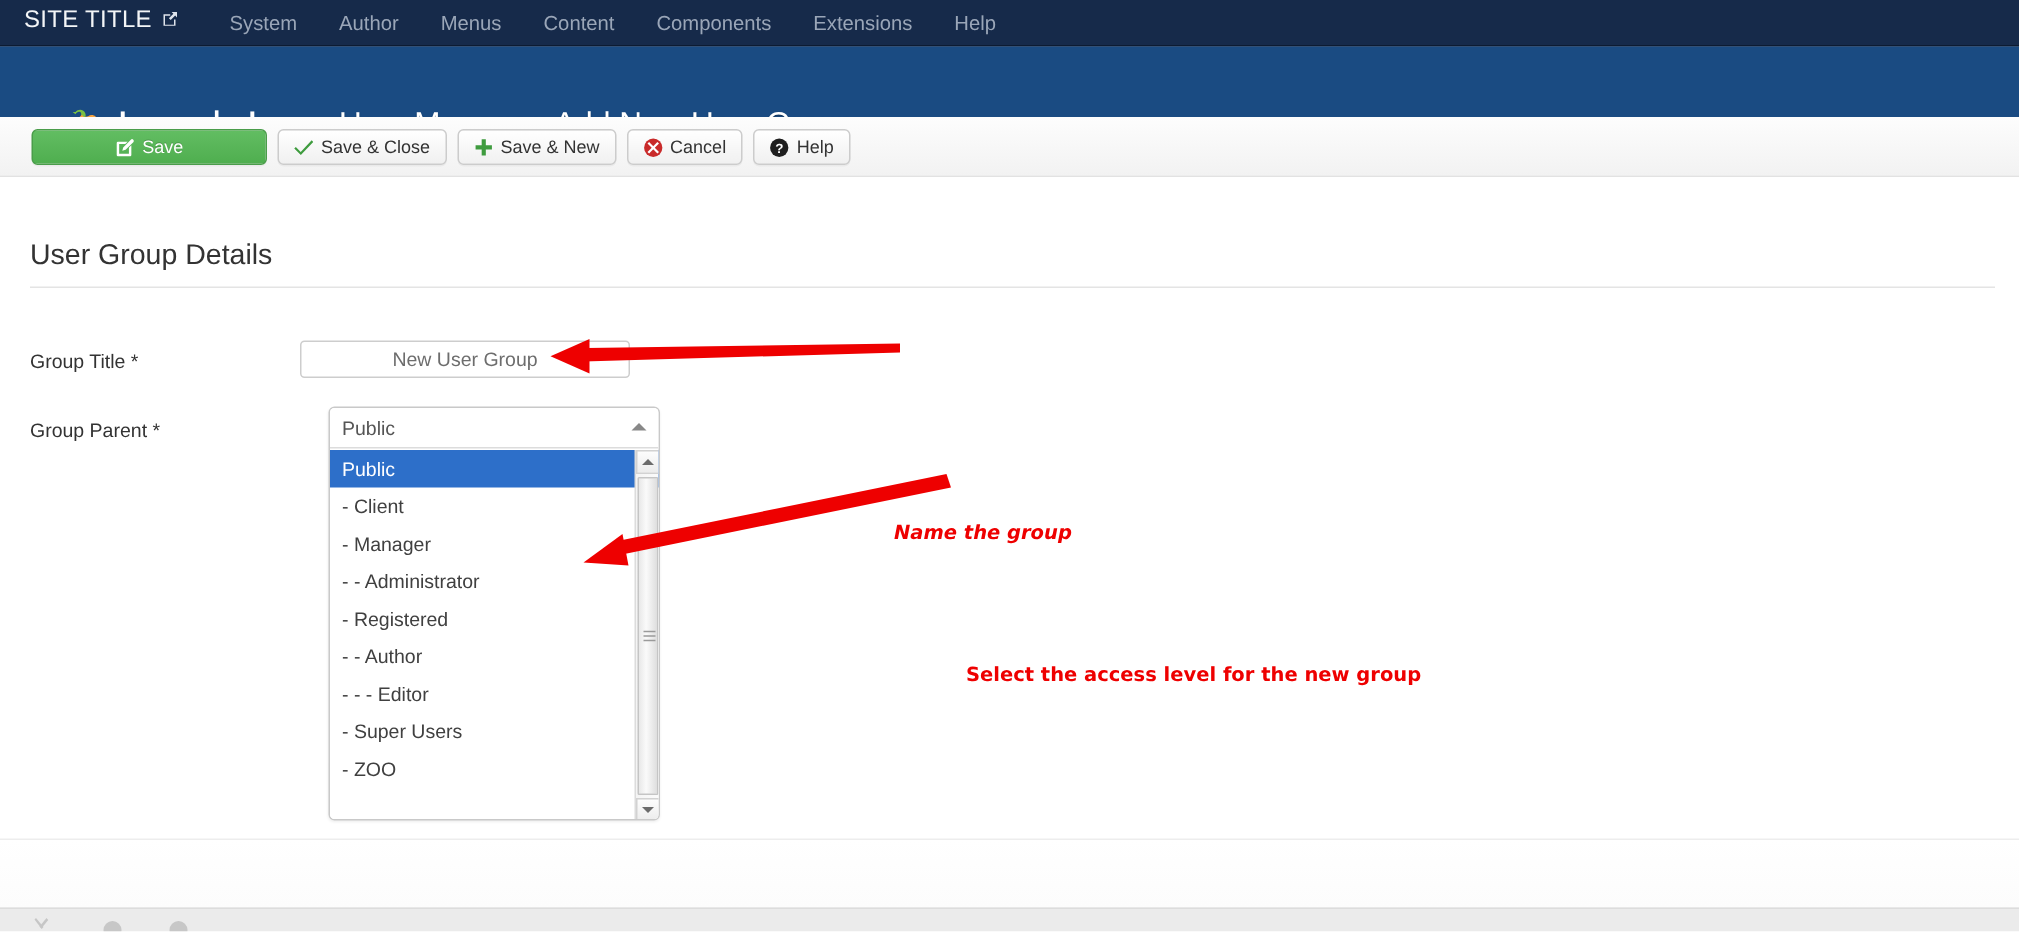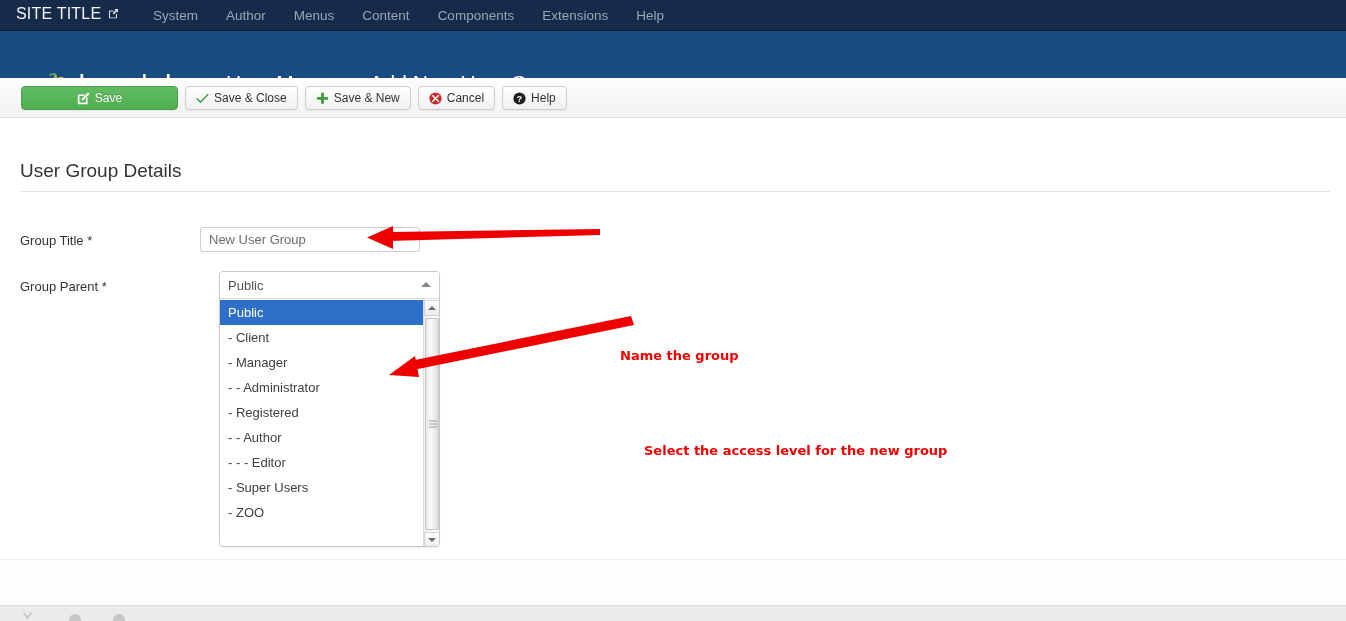--- a/index.html
+++ b/index.html
@@ -97,21 +97,21 @@
   .lbl {
     position:absolute; font-size:13px; color:#333; white-space:nowrap;
   }
   .lbl-title  { left:20px; top:114px; }
   .lbl-parent { left:20px; top:160px; }
 
   .txtinput {
     position:absolute; left:200px; top:108px; width:220px; height:25px;
     border:1px solid #cdcdcd; border-radius:3px; background:#fff;
     font-family:"Liberation Sans", sans-serif; font-size:13px; color:#6d6d6d;
-    padding:0 8px; outline:none;
+    padding:0 20px; outline:none;text-align:center;
   }
 
   
   .selwrap {
     position:absolute; left:199px; top:152px; width:221px; height:276px;
     border:1px solid #c9c9c9; border-radius:4px; background:#fff;
     box-shadow: 0 1px 2px rgba(0,0,0,.07);
     overflow:hidden;
     margin-left:20px;
   }
@@ -158,21 +158,21 @@
     border:1px solid #c5c5c5; box-sizing:border-box; border-radius:1px;
   }
   .sb-grip { position:absolute; left:3px; top:50%; transform:translateY(-50%); width:8px; }
   .sb-grip i { display:block; height:1px; background:#9a9a9a; margin:2px 0; }
 
   
   .anno {
     position:absolute; color:#ee0000; font-size:13px; font-weight:bold;
     white-space:nowrap; font-family:"DejaVu Sans", sans-serif;
   }
-  .anno-1 { left:620px; top:229px; }
+  .anno-1 { left:596px; top:229px;font-style:italic; }
   .anno-2 { left:644px; top:324px; }
   .arrow-svg { position:absolute; left:0; top:0; pointer-events:none; }
 
   
   .footer-gap {
     position:absolute; left:0; top:559px; width:1346px; height:46px;
     background: linear-gradient(to bottom,#ffffff,#fcfcfc);
     border-top:1px solid #ededed;
   }
   .footer {

